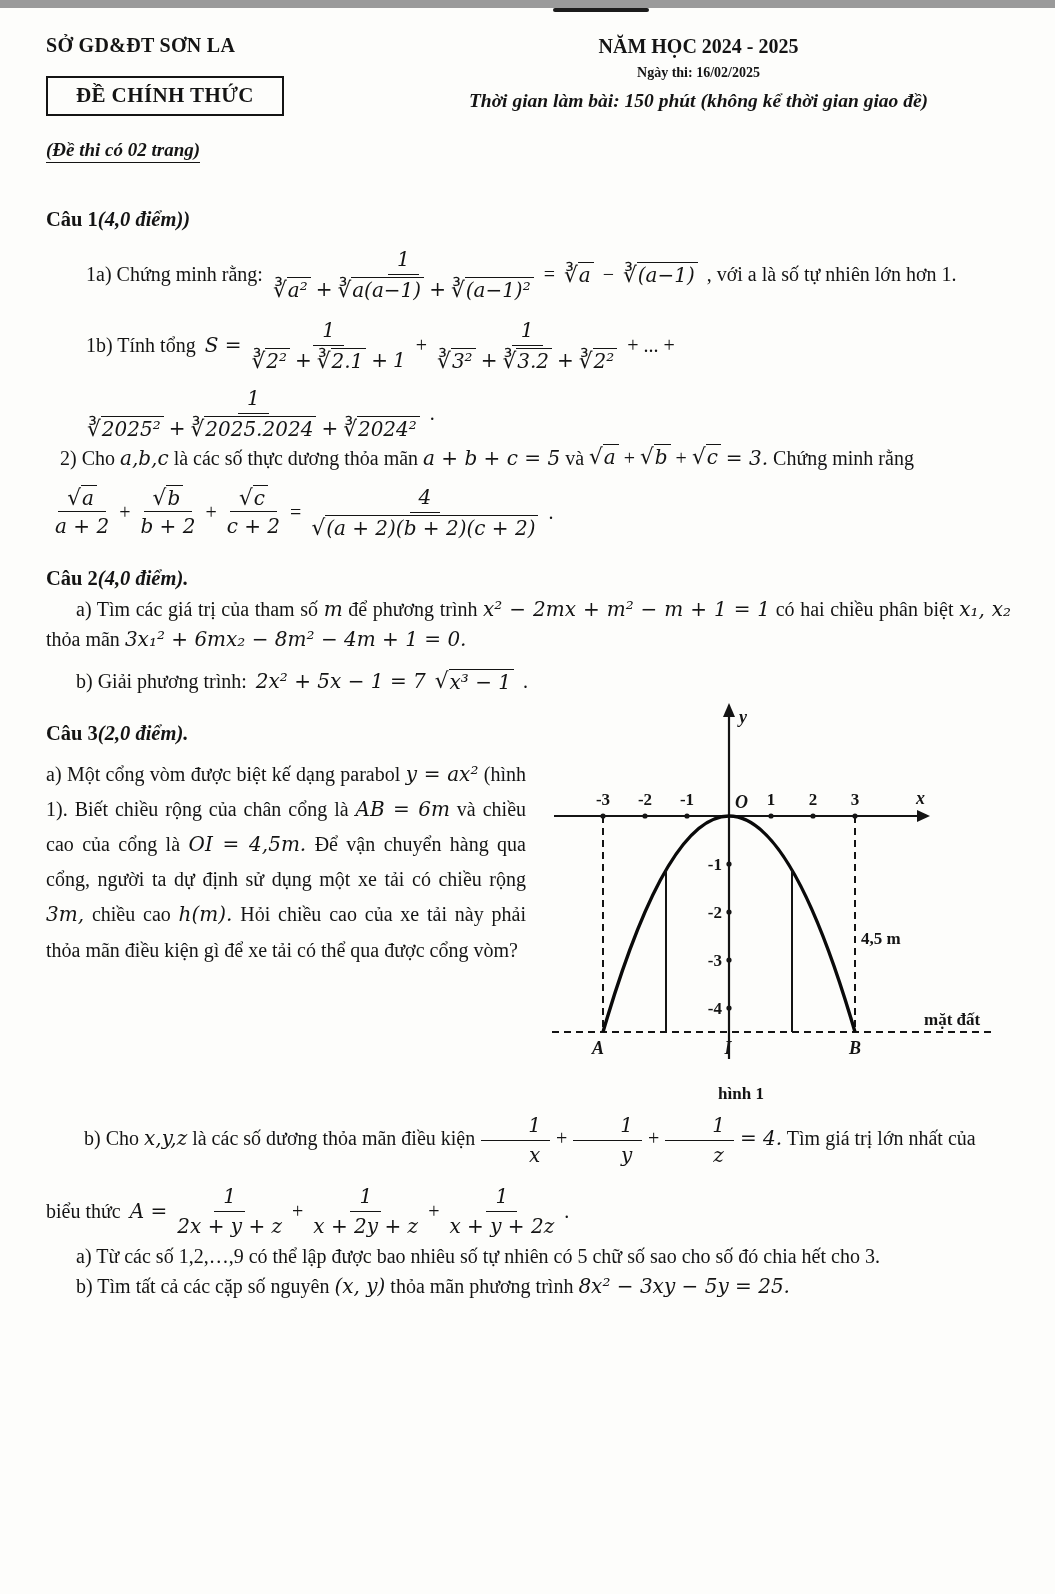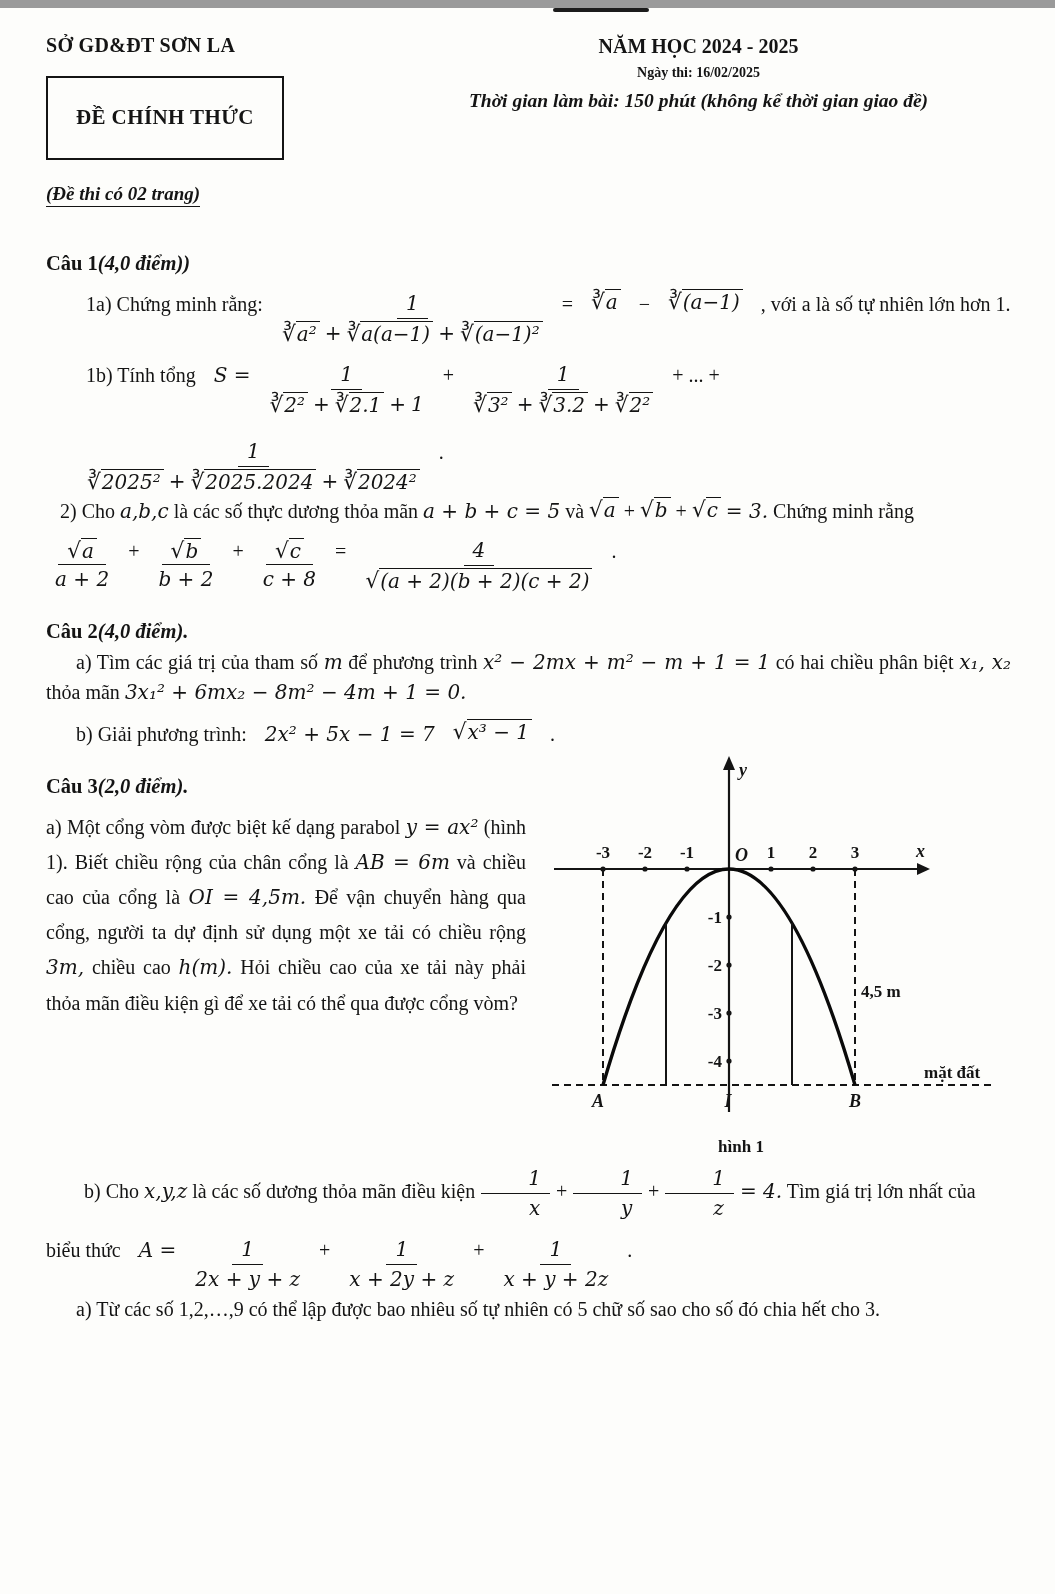--- a/index.html
+++ b/index.html
@@ -6,39 +6,39 @@
   .page{width:1055px;height:1594px;margin:8px auto;background:#fdfdfb;color:#141414;
         font-family:"Liberation Serif",serif;font-size:20px;line-height:1.5;
         padding:14px 44px 0 46px;position:relative;overflow:hidden;box-sizing:border-box;}
   .scan-top{position:absolute;top:0;left:553px;width:96px;height:4px;background:#1c1c1c;border-radius:2px;}
   .scan-bottom{position:absolute;bottom:2px;left:312px;width:430px;height:5px;background:#151515;border-radius:2px;}
 
   
   .hdr{display:flex;justify-content:space-between;align-items:flex-start;margin-top:8px;}
   .hdr-left{width:330px;}
   .dept{font-weight:bold;font-size:20px;letter-spacing:.3px;}
-  .box{display:inline-block;border:2px solid #141414;padding:24px 28px;margin:16px 0 0 0;
+  .box{display:inline-block;border:2px solid #141414;padding:2px 28px;margin:16px 0 0 0;
        font-weight:bold;font-size:21px;letter-spacing:.4px;}
   .pages-note{margin-top:20px;font-weight:bold;font-style:italic;font-size:19px;}
   .pages-note .ul{border-bottom:1.7px solid #141414;padding-bottom:2px;}
   .hdr-right{width:625px;text-align:center;}
   .exam-title{font-weight:bold;font-size:20.5px;}
   .school-year{font-weight:bold;font-size:20px;margin-top:1px;}
   .subject{font-weight:bold;font-size:20.5px;margin-top:1px;}
   .exam-date{font-weight:bold;font-size:14px;margin-top:1px;}
   .duration{font-style:italic;font-weight:600;font-size:19.5px;margin-top:3px;}
 
   
   .qhead{font-weight:bold;font-size:20.5px;margin:0;}
   .qhead .pts{font-style:italic;} .mt22{margin-top:22px;}
   .mt14{margin-top:14px;} .mt12{margin-top:12px;} .mt10{margin-top:10px;}
   .mt40{margin-top:40px;} .mt56{margin-top:56px;}
 
   .math{font-style:italic;font-family:"DejaVu Serif","Liberation Serif",serif;}
-  .eqline{display:flex;align-items:flex-start;flex-wrap:wrap;gap:18px;}
+  .eqline{display:flex;align-items:center;flex-wrap:wrap;gap:9px;}
   .ind1{padding-left:40px;} .ind2{padding-left:14px;} .ind3{padding-left:8px;} .ind4{padding-left:30px;}
   .para{margin:0;text-align:justify;}
   .ti30{text-indent:30px;} .ti38{text-indent:38px;}
 
   .frac{display:inline-flex;flex-direction:column;align-items:center;vertical-align:middle;
         line-height:1.25;margin:2px 1px;}
   .frac .num{border-bottom:1.6px solid #141414;padding:0 9px 2px;display:inline-flex;
              align-items:flex-end;justify-content:center;gap:5px;}
   .frac .den{padding-top:2px;display:inline-flex;align-items:flex-end;gap:5px;}
 
@@ -238,21 +238,21 @@
       </span>
       <span class="op">+</span>
       <span class="frac math">
         <span class="num">
             <span class="rt">
               <span class="rs">√</span>
               <span class="rb">c</span>
             </span>
           </span>
         <span class="den">
-            <span>c + 8</span>
+            <span>c + 2</span>
           </span>
       </span>
       <span class="op">=</span>
       <span class="frac math">
         <span class="num">
             <span>4</span>
           </span>
         <span class="den">
             <span class="rt">
               <span class="rs">√</span>
@@ -421,14 +421,20 @@
           </span>
         </span>
       <span class="op">.</span>
     </div>
   </section>
 
   <section>
 
     <p class="para ti30 mt12">a) Từ các số 1,2,…,9 có thể lập được bao nhiêu số tự nhiên có 5 chữ số sao cho số đó chia hết cho 3.</p>
 
+    <p class="para ti30 mt12">
+      <span>b) Tìm tất cả các cặp số nguyên</span>
+      <span class="math">(x, y)</span>
+      <span>thỏa mãn phương trình</span>
+      <span class="math">8x² − 3xy − 5y = 25.</span>
+    </p>
   </section>
 </div>
 
 </body></html>

